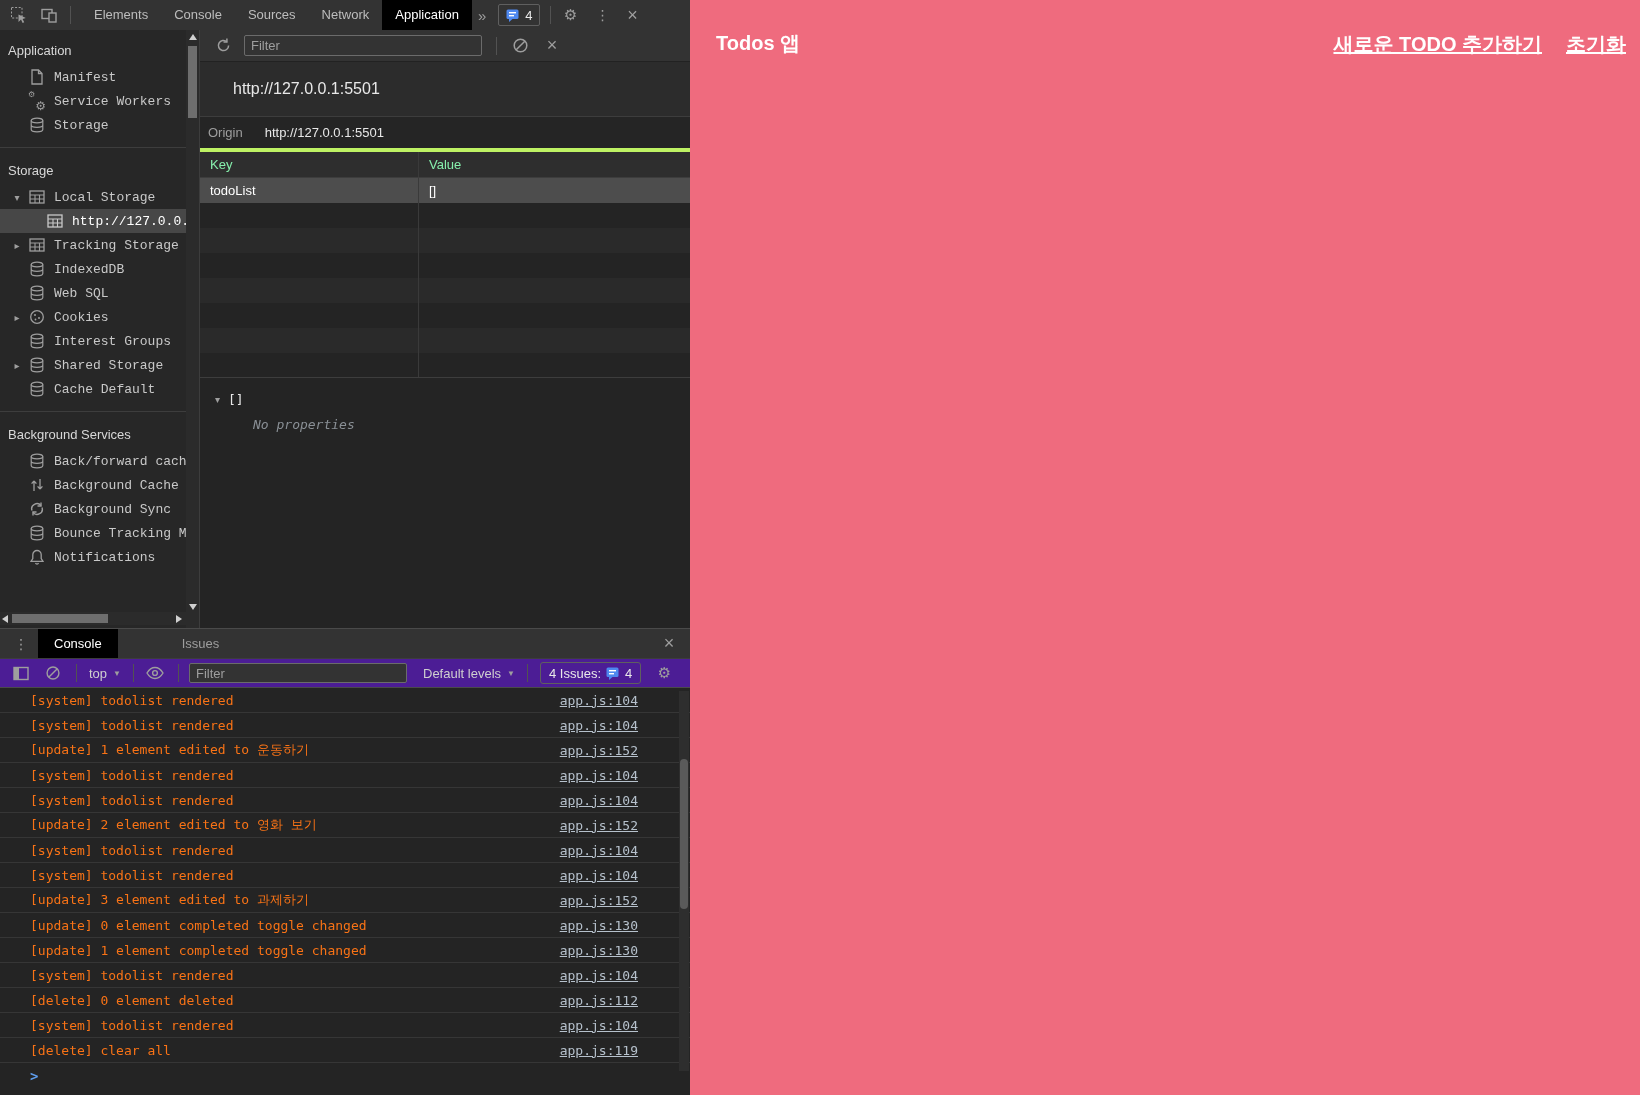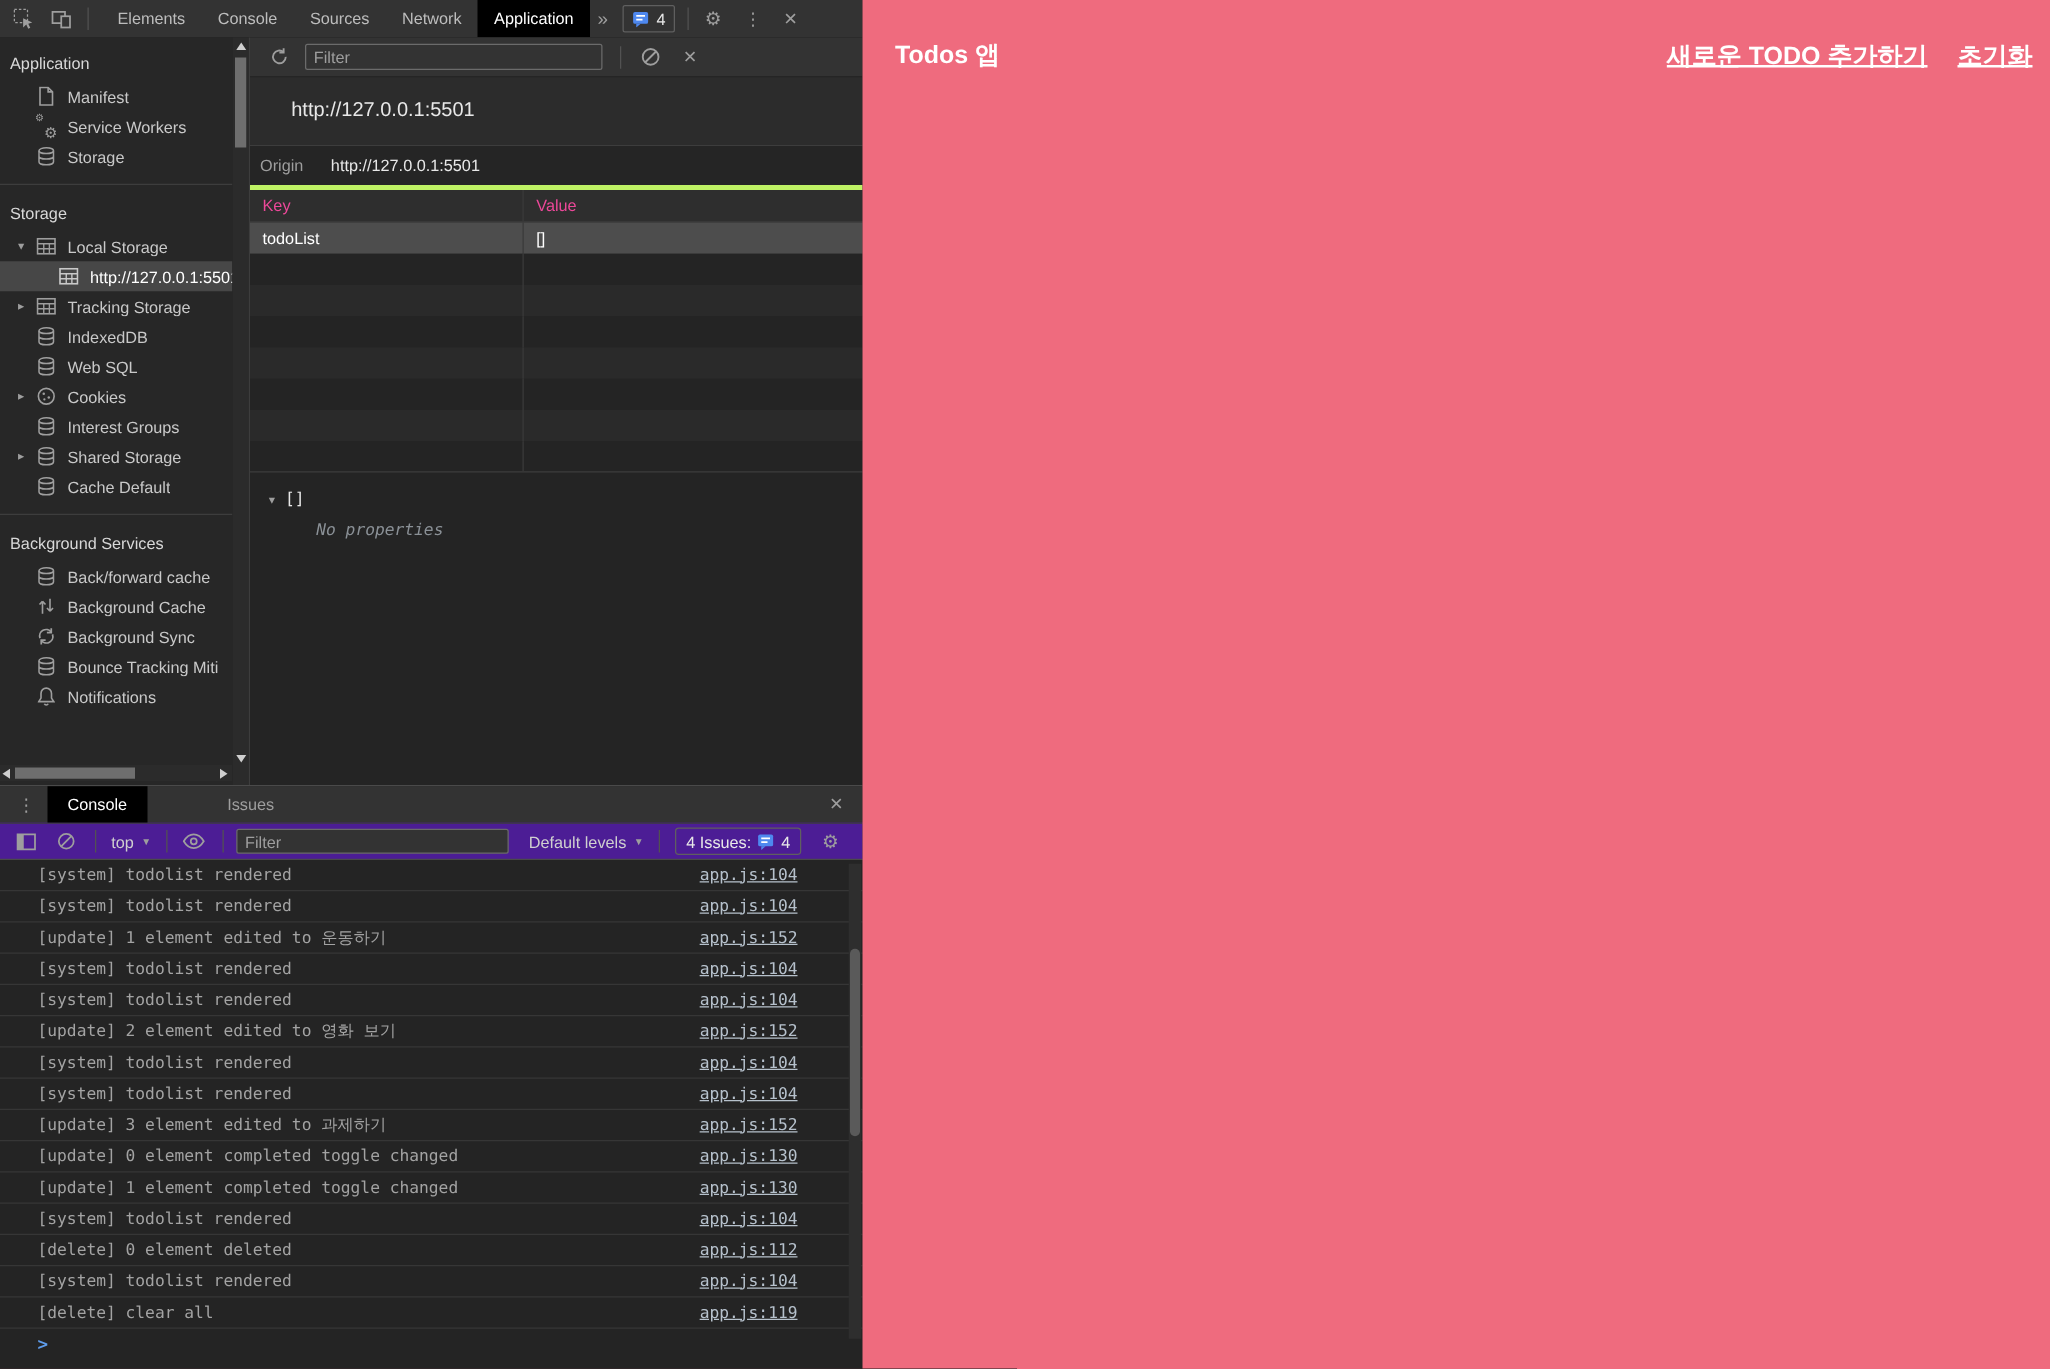--- a/index.html
+++ b/index.html
@@ -16,21 +16,21 @@
   .badge-box { display:inline-flex; align-items:center; gap:5px; border:1px solid #5f5f5f; border-radius:2px; height:22px; padding:0 7px; margin:0 10px 0 6px; color:#e8e8e8; }
   .glyph { color:#9e9e9e; }
 
   
   .upper { position:absolute; left:0; top:30px; width:690px; height:598px; background:#242424; }
   .sidebar { position:absolute; left:0; top:0; width:186px; height:598px; background:#272727; overflow:hidden; font-size:13px; color:#c9c9c9; }
   .sec-title { padding:13px 8px 7px 8px; color:#d8d8d8; }
   .side-item { display:flex; align-items:center; height:24px; white-space:nowrap; }
   .tw { width:14px; margin-left:10px; text-align:center; font-size:10px; color:#9e9e9e; flex:none; }
   .sicon { width:18px; height:18px; margin-left:4px; flex:none; display:inline-flex; align-items:center; justify-content:center; color:#9e9e9e; position:relative; }
-  .slabel { margin-left:8px; overflow:hidden; }
+  .slabel { margin-left:8px; overflow:hidden;font-family:Liberation Mono, monospace; }
   .side-item.selected { background:#474747; color:#fff; }
   .side-item.child { padding-left:18px; }
   .sdivider { border-top:1px solid #3d3d3d; margin:10px 0 2px 0; }
   .sw-ic .swb { position:absolute; right:0; bottom:-2px; font-size:12px; line-height:12px; }
   .sw-ic .sws { position:absolute; left:0; top:-1px; font-size:8px; line-height:8px; }
 
   
   .hscroll { position:absolute; left:0; bottom:3px; width:186px; height:13px; background:#2b2b2b; }
   .hthumb { position:absolute; left:12px; top:2px; width:96px; height:9px; background:#6e6e6e; }
   .arr { position:absolute; width:0; height:0; }
@@ -50,21 +50,21 @@
   .filter-input { margin-left:10px; width:238px; height:21px; background:#333; border:1px solid #6b6b6b; border-radius:2px; color:#e8e8e8; font-size:13px; padding:0 6px; outline:none; }
   .filter-input::placeholder { color:#9e9e9e; }
   .ptoolbar .vsep { margin-left:14px; }
   .url-header { height:55px; background:#2c2c2c; border-bottom:1px solid #3d3d3d; display:flex; align-items:center; color:#e8e8e8; font-size:16px; padding-left:33px; }
   .origin-row { height:35px; background:#252525; border-bottom:4px solid #bef264; display:flex; align-items:center; font-size:13px; }
   .origin-row .olabel { color:#9e9e9e; margin-left:8px; }
   .origin-row .ovalue { color:#e8e8e8; margin-left:22px; }
 
   .dg { font-size:13px; color:#d6d6d6; }
   .dg-row { display:flex; height:25px; align-items:center; }
-  .dg-header { height:26px; background:#2e2e2e; border-bottom:1px solid #3d3d3d; color:#ec4899; }
+  .dg-header { height:26px; background:#2e2e2e; border-bottom:1px solid #3d3d3d; color:#86efac; }
   .dg-c1 { width:219px; height:100%; border-right:1px solid #3a3a3a; display:flex; align-items:center; padding-left:10px; flex:none; }
   .dg-c2 { flex:1; height:100%; display:flex; align-items:center; padding-left:10px; }
   .dg-row.sel { background:#4d4d4d; color:#fff; }
   .dg-row.s0 { background:#242424; }
   .dg-row.s1 { background:#2a2a2a; }
   .dg-end { border-bottom:1px solid #3d3d3d; }
 
   .preview { padding:14px 0 0 15px; font-family:"DejaVu Sans Mono", monospace; font-size:13px; }
   .pline { display:flex; align-items:center; color:#e8e8e8; }
   .ptri { font-size:10px; color:#9e9e9e; margin-right:8px; font-family:"Liberation Sans", sans-serif; }
@@ -81,21 +81,21 @@
   .ctoolbar .ibtn { margin-left:10px; }
   .ctoolbar .vsep { margin-left:12px; }
   .ddl { display:inline-flex; align-items:center; gap:6px; margin-left:12px; color:#cfcfcf; }
   .ddl .caret { font-size:8px; color:#9e9e9e; }
   .cfilter { margin-left:10px; width:218px; height:20px; background:#333; border:1px solid #6b6b6b; border-radius:2px; color:#e8e8e8; font-size:13px; padding:0 6px; outline:none; }
   .cfilter::placeholder { color:#9e9e9e; }
   .issues-box { display:inline-flex; align-items:center; gap:5px; border:1px solid #5f5f5f; border-radius:3px; height:22px; padding:0 8px; margin-left:12px; color:#e8e8e8; }
 
   .clog { font-family:"DejaVu Sans Mono", monospace; font-size:13px; }
   .log-row { display:flex; justify-content:space-between; align-items:center; height:25px; border-bottom:1px solid #363636; padding:0 52px 0 30px; }
-  .log-text { color:#a3a3a3; white-space:nowrap; }
+  .log-text { color:#f97316; white-space:nowrap; }
   .log-src { color:#b6c1cc; text-decoration:underline; white-space:nowrap; }
   .prompt-row { height:25px; display:flex; align-items:center; padding-left:30px; }
   .prompt { color:#5e9ceb; font-family:"DejaVu Sans Mono", monospace; font-size:14px; font-weight:bold; }
   .cscroll { position:absolute; right:1px; top:62px; width:10px; height:380px; background:#2e2e2e; }
   .cthumb { position:absolute; left:1px; top:68px; width:8px; height:150px; background:#5a5a5a; border-radius:4px; }
 
   
   .page { position:absolute; left:690px; top:0; width:1038px; height:1095px; background:#ef6b7e; }
   .page-title { position:absolute; left:26px; top:30px; color:#fff; font-size:20px; font-weight:bold; }
   .page-links { position:absolute; right:102px; top:31px; display:flex; gap:24px;justify-content:flex-end; }

